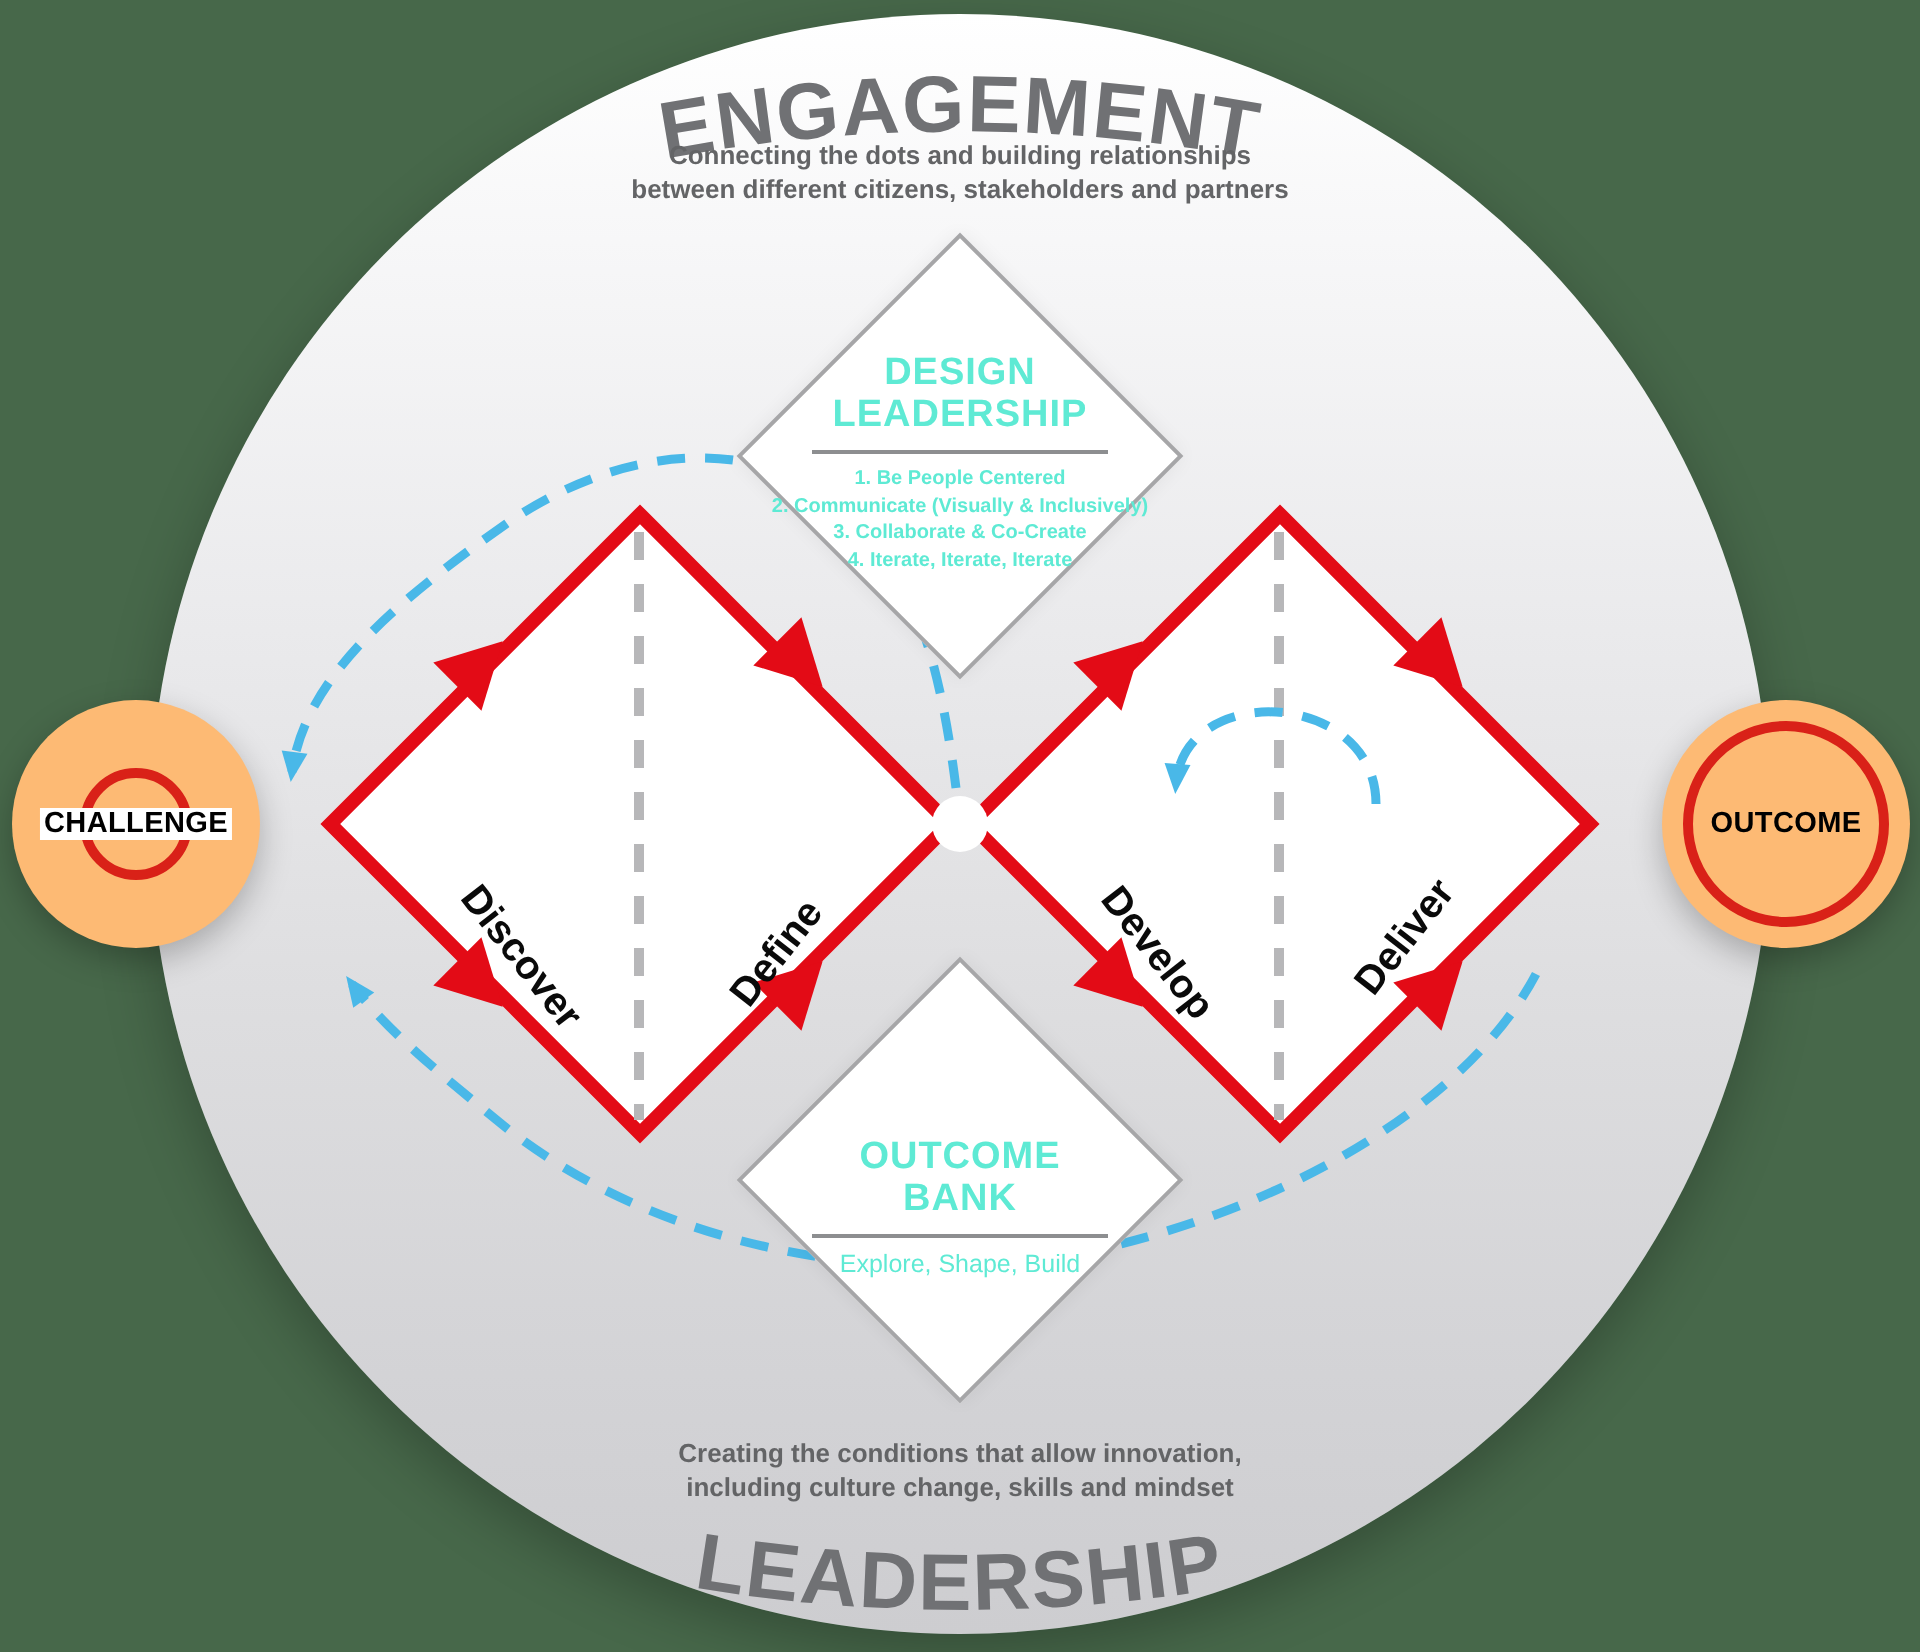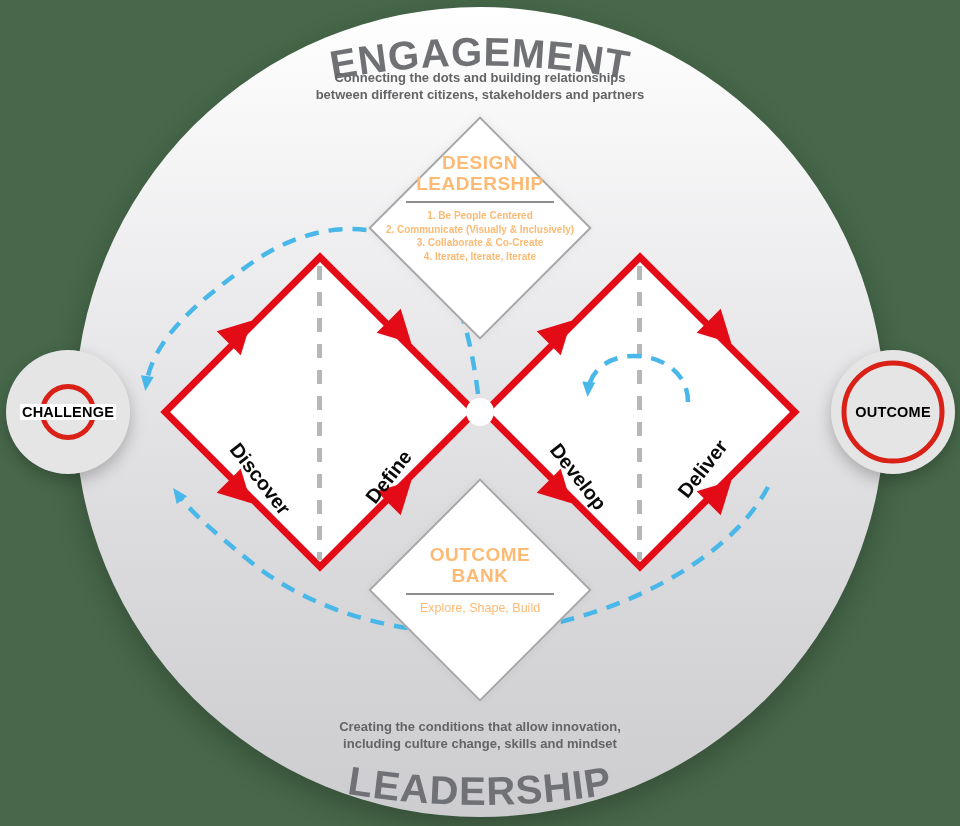--- a/index.html
+++ b/index.html
@@ -14,21 +14,21 @@
 
   .arcs-lower{z-index:2;}
   .arcs-upper{z-index:6;}
   .blue-arc{fill:none;stroke:#49b8e8;stroke-width:4.5;stroke-dasharray:14 10;}
 
   
   .info-diamond{position:absolute;width:158px;height:158px;box-sizing:border-box;background:#fff;
     border:2px solid #a6a6a8;transform:rotate(45deg);z-index:3;box-shadow:0 0 10px rgba(0,0,0,.06);}
   .dp-diamond{left:401px;top:149px;}
   .mb-diamond{left:401px;top:511px;}
-  .info-content{position:absolute;left:340px;width:280px;text-align:center;z-index:3;color:#fdba74;}
+  .info-content{position:absolute;left:340px;width:280px;text-align:center;z-index:3;color:#5eead4;margin-top:24px;}
   .dp-content{top:152px;}
   .mb-content{top:544px;}
   .info-title{font-size:19px;font-weight:700;letter-spacing:.5px;line-height:21px;}
   .info-title span{display:block;}
   .info-divider{width:148px;height:2px;background:#8d8e90;margin:7px auto 6px auto;}
   .dp-list{font-size:10px;font-weight:700;line-height:13.5px;}
   .mb-sub{font-size:12.5px;font-weight:400;margin-top:5px;}
 
   
   .red-diamond{position:absolute;width:226px;height:226px;box-sizing:border-box;background:#fff;
@@ -45,21 +45,21 @@
   .arr{position:absolute;width:0;height:0;border-top:17px solid transparent;
     border-bottom:17px solid transparent;border-left:32px solid #e30b16;z-index:5;}
 
   .center-dot{position:absolute;left:466px;top:398px;width:28px;height:28px;border-radius:50%;
     background:#fff;z-index:6;}
 
   
   .stage-label{position:absolute;font-size:20px;font-weight:700;color:#0a0a0a;white-space:nowrap;z-index:6;}
 
   
-  .node{position:absolute;width:124px;height:124px;border-radius:50%;background:#e5e5e5;
+  .node{position:absolute;width:124px;height:124px;border-radius:50%;background:#fdba74;
     box-shadow:0 6px 16px rgba(0,0,0,.25);z-index:8;}
   .node-challenge{left:6px;top:350px;}
   .node-outcome{left:831px;top:350px;text-decoration:underline;}
   .ring{position:absolute;left:50%;top:50%;transform:translate(-50%,-50%);border-radius:50%;
     box-sizing:border-box;border:5.5px solid #d92118;}
   .ring-small{width:56px;height:56px;}
   .ring-big{width:103px;height:103px;border-width:5px;}
   .node-label{position:absolute;left:50%;top:50%;transform:translate(-50%,-50%);
     font-size:14.5px;font-weight:700;color:#000;white-space:nowrap;letter-spacing:.2px;}
   .halo{background:#fff;padding:0 2px;}

